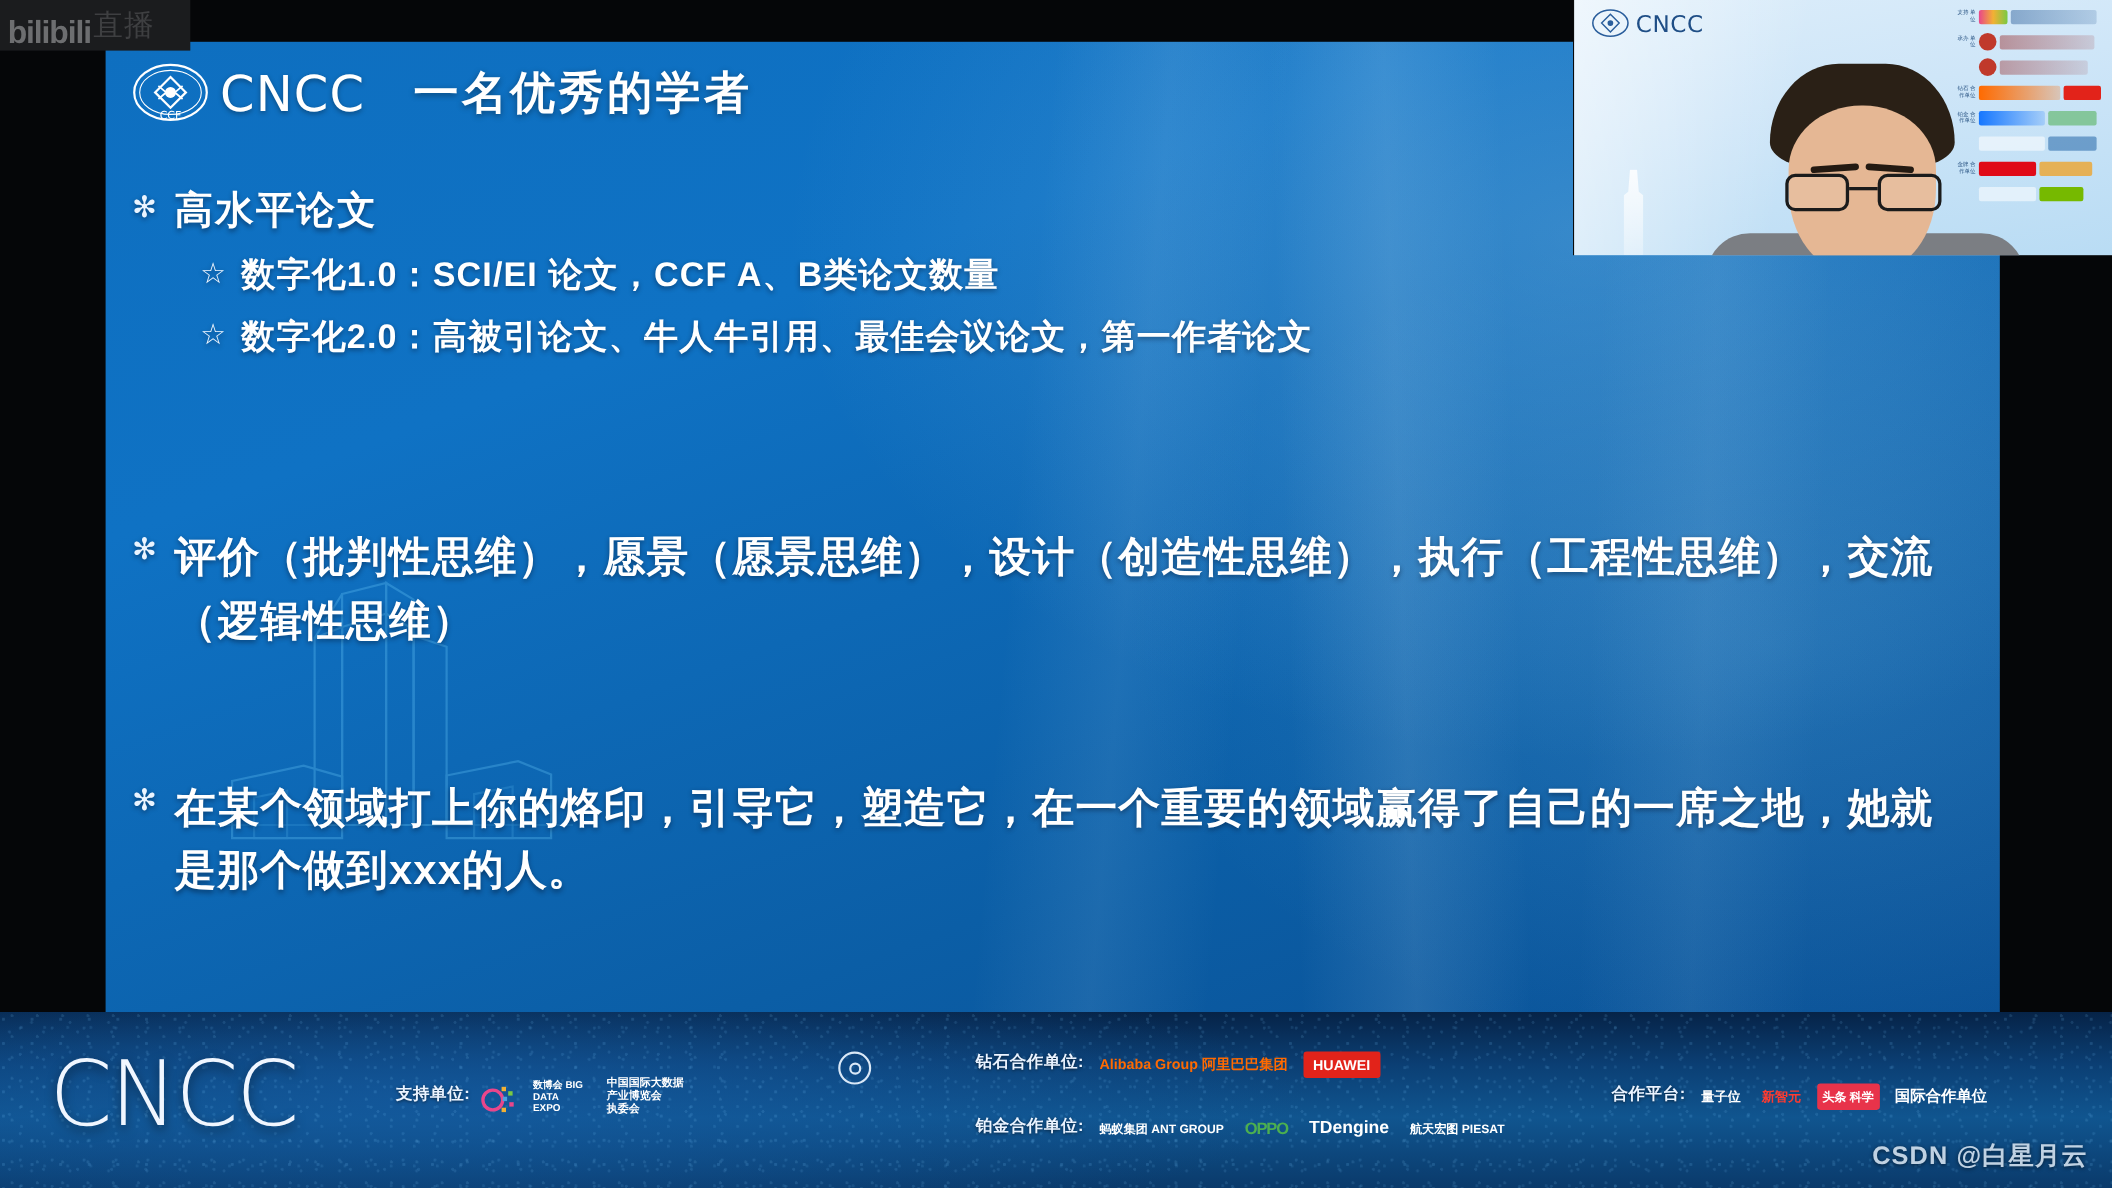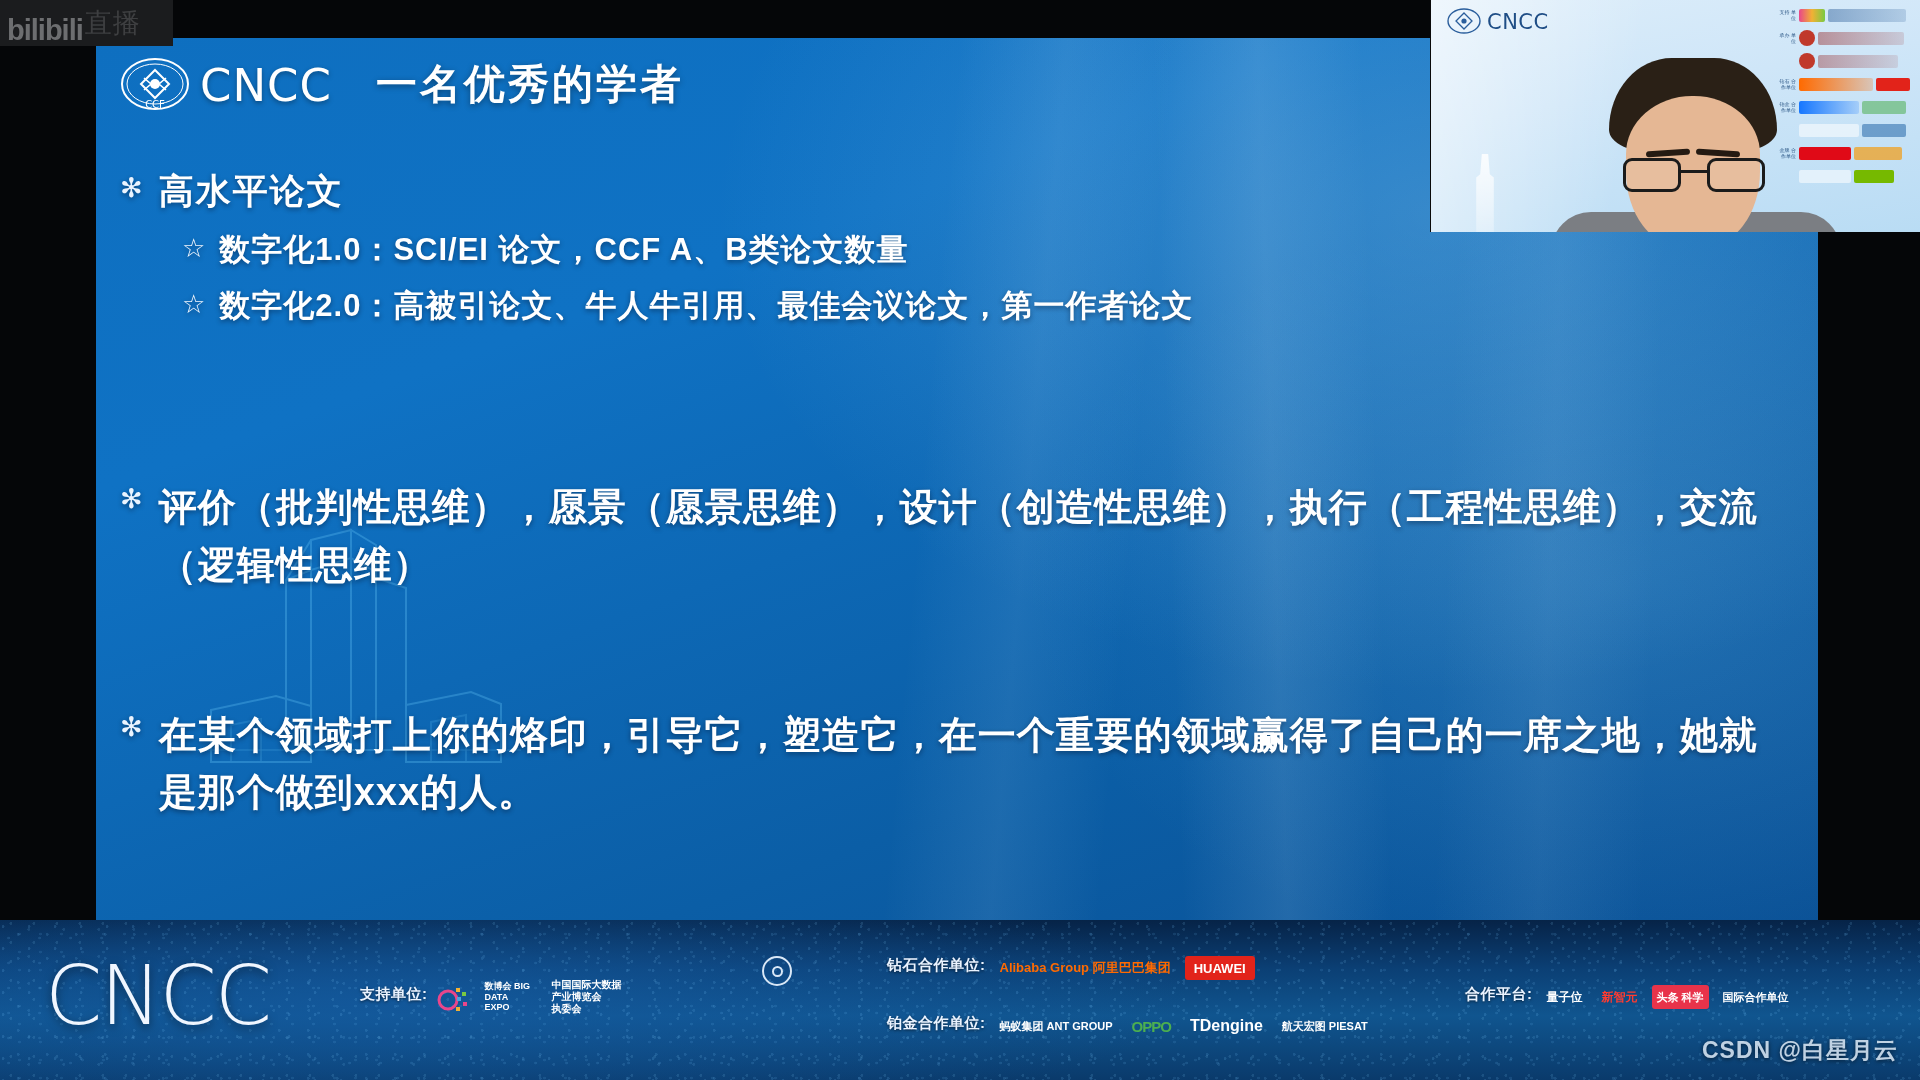--- a/index.html
+++ b/index.html
@@ -323,20 +323,20 @@
         <span class="logo-chip" style="font-size:11px;">航天宏图 PIESAT</span>
       </div>
     </div>
 
     <div class="bn-col" id="col-gold">
       <div class="bn-line">
         <span class="bn-lab">合作平台:</span>
         <span class="logo-chip" style="font-size:12px;">量子位</span>
         <span class="logo-chip" style="color:#ff3b30;font-size:12px;">新智元</span>
         <span class="logo-chip" style="background:#e8334a;font-size:11px;">头条 科学</span>
-        <span class="logo-chip" style="font-size:11px;">国际合作单位</span>
+        <span class="logo-chip" style="font-size:14px;">国际合作单位</span>
       </div>
     </div>
 
     <div class="csdn-mark">CSDN @白星月云</div>
   </div>
 
 </div>
 
 </body></html>

